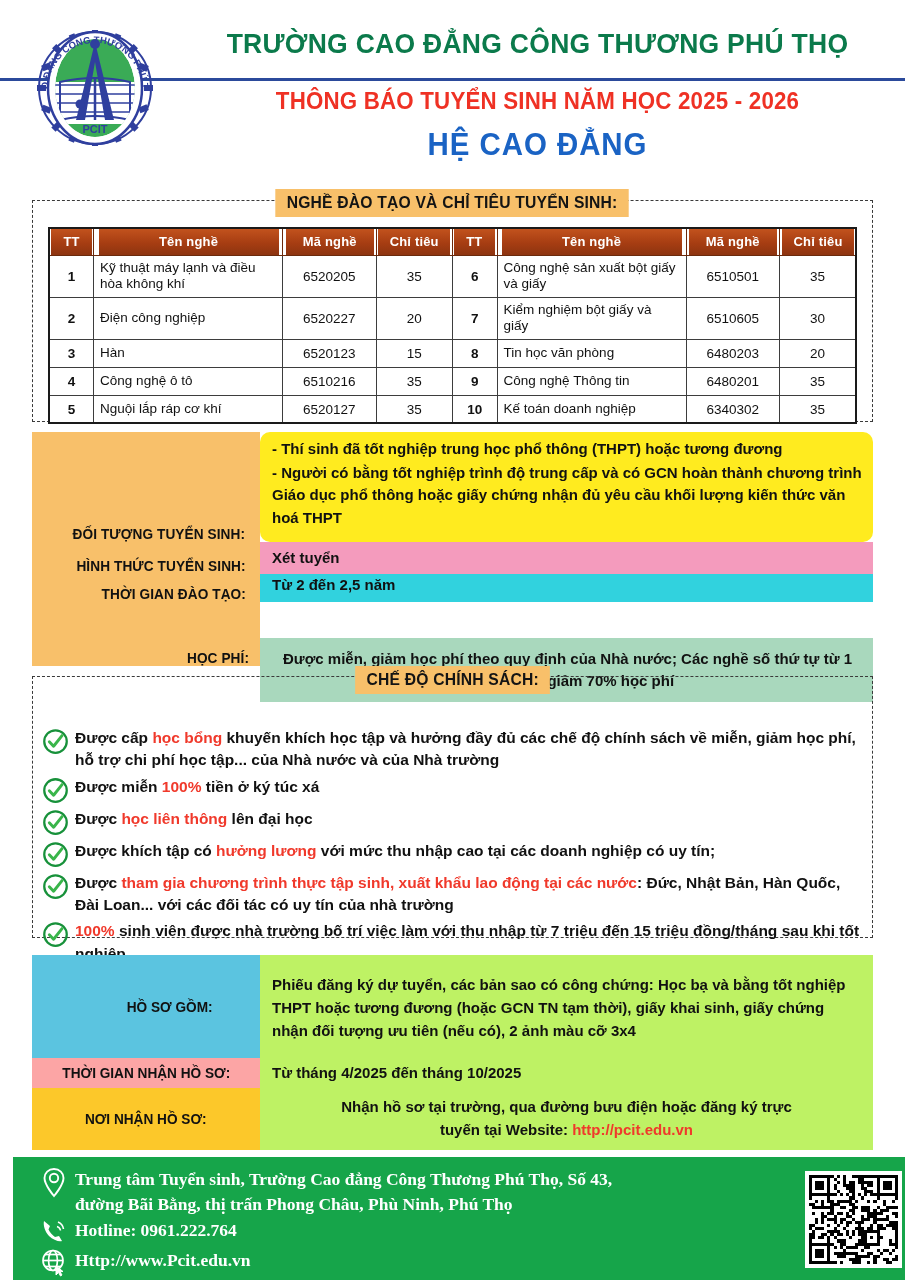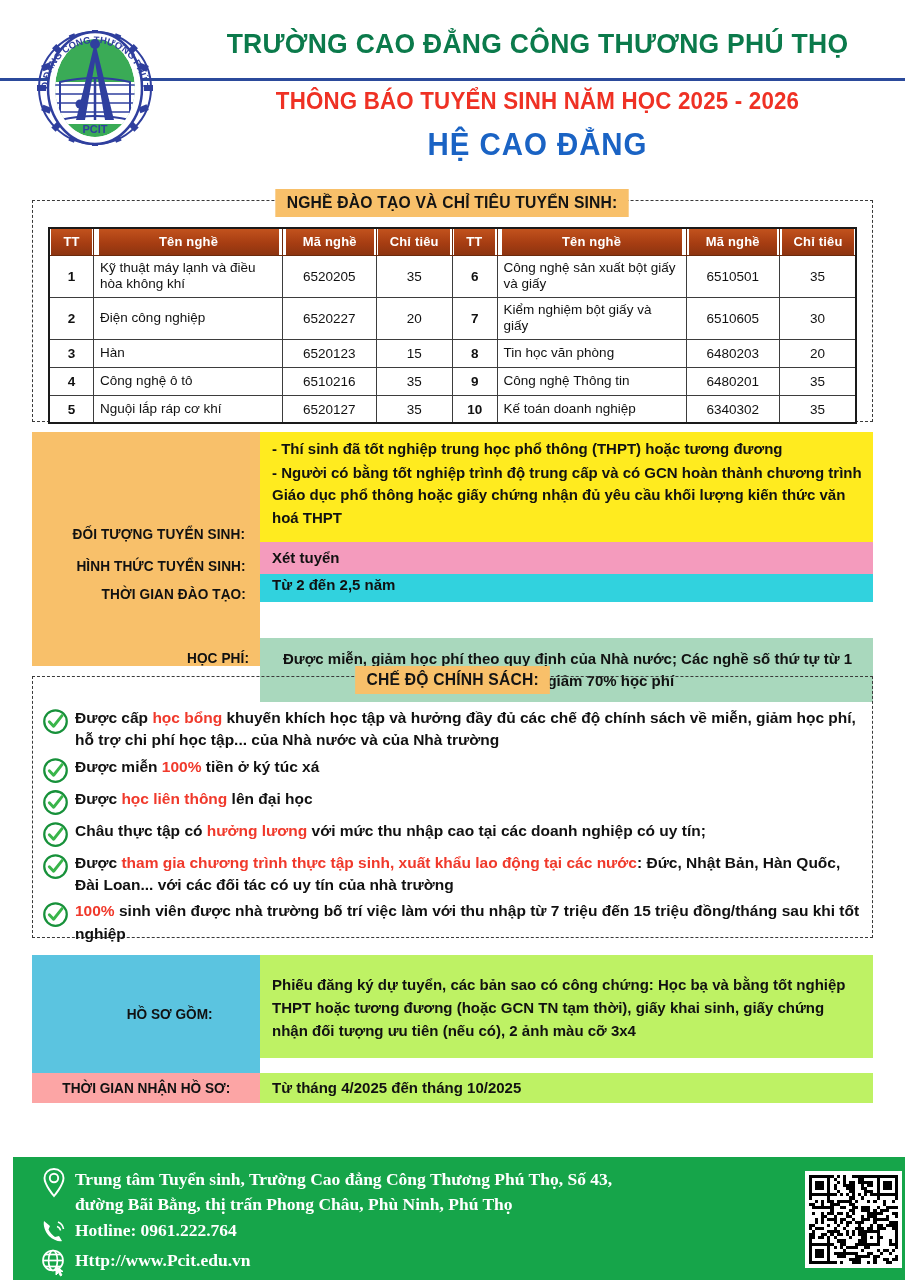--- a/index.html
+++ b/index.html
@@ -114,34 +114,34 @@
     transform-origin: right center;
     text-align: right;
   }
   .info-label span { transform: scaleX(0.94); display:inline-block; }
   .info-value {
     flex: 1 1 auto;
     font-size: 15px; color: #111; font-weight: 700;
     padding: 6px 10px 6px 12px;
     line-height: 1.48;
   }
-  .v-yellow { background: #ffeb1f; min-height: 110px; }
+  .v-yellow { background: #ffeb1f; min-height: 110px; border-radius: 10px; }
   .v-pink   { background: #f49bbd; height: 32px; display:flex; align-items:center; padding-top:0; padding-bottom:0;}
   .v-cyan   { background: #31d2de; height: 28px; display:flex; align-items:center; padding-top:0; padding-bottom:6px;}
   .v-green  { background: #a9d8bd; height: 64px; text-align:center; display:flex; align-items:center; justify-content:center;margin-top:36px; }
   .v-yellow p { margin: 0 0 2px 0; }
 
   .lbl-tall  { height: 110px; }
   .lbl-pink  { height: 32px; }
   .lbl-cyan  { height: 28px; }
   .lbl-green { height: 64px; }
 
   
   .policy-list {
-    position: absolute; left: 42px; top: 707px;
+    position: absolute; left: 42px; top: 727px;
     width: 826px;
   }
   .policy-item {
     display: flex; align-items: flex-start;
     margin-bottom: 4px;
   }
   .chk {
     flex: 0 0 27px; width: 27px; height: 27px; margin-top: 1px; margin-right: 6px;
   }
   .chk svg { display: block; width: 27px; height: 27px; }
@@ -161,21 +161,21 @@
     color: #111; font-weight: 700; font-size: 14.5px;
     display: flex; align-items: center; justify-content: center;
     text-align: center;
   }
   .doc-label span { transform: scaleX(0.94); display:inline-block; }
   .doc-value {
     flex: 1 1 auto; background: #bef264;
     font-size: 15px; font-weight: 700; color: #111;
     padding: 19px 12px; line-height: 1.52;
   }
-  .dl-blue  { background: #5bc4e0; height: 118px; padding-left: 48px; }
+  .dl-blue  { background: #5bc4e0; height: 103px; padding-left: 48px; }
   .dv-blue  { height: 103px; }
   .dl-pink  { background: #fca5a5; height: 30px; }
   .dv-pink  { height: 30px; display:flex; align-items:center; padding-top:0;padding-bottom:0;}
   .dl-gold  { background: #fcc82a; height: 62px; }
   .dv-gold  { height: 62px; text-align:center; display:flex; flex-direction:column; align-items:center; justify-content:center; }
 
   
   .footer {
     position: absolute; left: 13px; top: 1157px;
     width: 905px; height: 123px;
@@ -403,21 +403,21 @@
         </div>
         <div class="ptext"><span>Được </span><span class="red">học liên thông</span><span> lên đại học</span></div>
       </div>
       <div class="policy-item">
         <div class="chk">
           <svg viewBox="0 0 24 24" fill="none">
             <circle cx="12" cy="12" r="10" stroke="#17913a" stroke-width="2"></circle>
             <path d="M6.5 12.2 L10.3 16.2 L17.8 6.8" stroke="#39b54a" stroke-width="2.6" stroke-linecap="round" stroke-linejoin="round"></path>
           </svg>
         </div>
-        <div class="ptext"><span>Châu thực tập có </span><span class="red">hưởng lương</span><span> với mức thu nhập cao tại các doanh nghiệp có uy tín;</span></div>
+        <div class="ptext"><span>Được khích tập có </span><span class="red">hưởng lương</span><span> với mức thu nhập cao tại các doanh nghiệp có uy tín;</span></div>
       </div>
       <div class="policy-item">
         <div class="chk">
           <svg viewBox="0 0 24 24" fill="none">
             <circle cx="12" cy="12" r="10" stroke="#17913a" stroke-width="2"></circle>
             <path d="M6.5 12.2 L10.3 16.2 L17.8 6.8" stroke="#39b54a" stroke-width="2.6" stroke-linecap="round" stroke-linejoin="round"></path>
           </svg>
         </div>
         <div class="ptext"><span>Được </span><span class="red">tham gia chương trình thực tập sinh, xuất khẩu lao động tại các nước</span><span>: Đức, Nhật Bản, Hàn Quốc, Đài Loan... với các đối tác có uy tín của nhà trường</span></div>
       </div>
@@ -437,20 +437,31 @@
       <div class="doc-label dl-blue">
         <span>HỒ SƠ GỒM:</span>
       </div>
       <div class="doc-value dv-blue">Phiếu đăng ký dự tuyển, các bản sao có công chứng: Học bạ và bằng tốt nghiệp THPT hoặc tương đương (hoặc GCN TN tạm thời), giấy khai sinh, giấy chứng nhận đối tượng ưu tiên (nếu có), 2 ảnh màu cỡ 3x4</div>
     </div>
     <div class="info-row">
       <div class="doc-label dl-pink">
         <span>THỜI GIAN NHẬN HỒ SƠ:</span>
       </div>
       <div class="doc-value dv-pink">Từ tháng 4/2025 đến tháng 10/2025</div>
+    </div>
+    <div class="info-row">
+      <div class="doc-label dl-gold">
+        <span>NƠI NHẬN HỒ SƠ:</span>
+      </div>
+      <div class="doc-value dv-gold">
+        <div>Nhận hồ sơ tại trường, qua đường bưu điện hoặc đăng ký trực</div>
+        <div>
+          <span>tuyến tại Website: </span><span class="red">http://pcit.edu.vn</span>
+        </div>
+      </div>
     </div>
   </div>
 
   <div class="footer">
     <div class="f-rows">
 
       <div class="f-row">
         <div class="f-icon">
           <svg width="30" height="34" viewBox="0 0 30 34" fill="none" stroke="#ffffff" stroke-width="1.9">
             <path d="M15 3 C9.5 3 5.5 7 5.5 12 C5.5 19 15 30 15 30 C15 30 24.5 19 24.5 12 C24.5 7 20.5 3 15 3 Z"></path>

